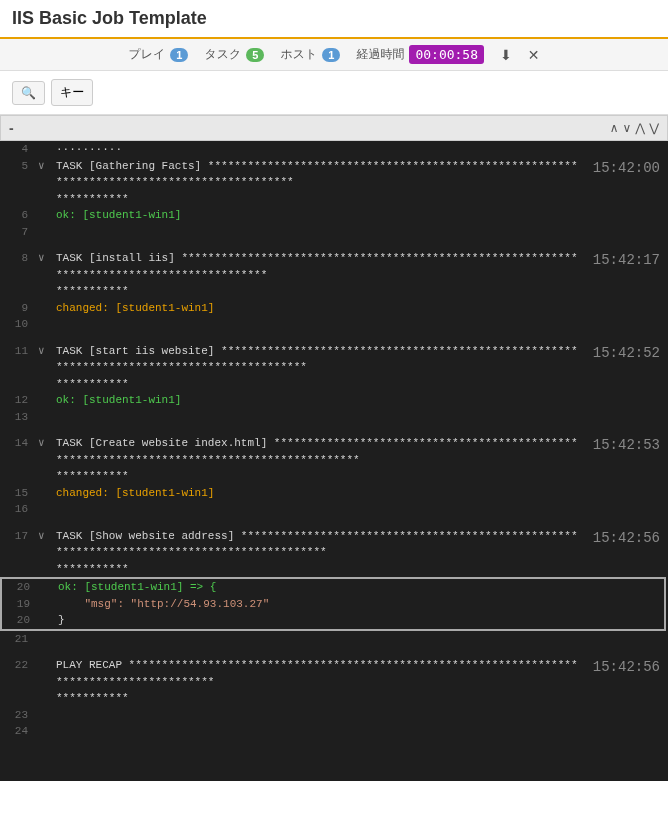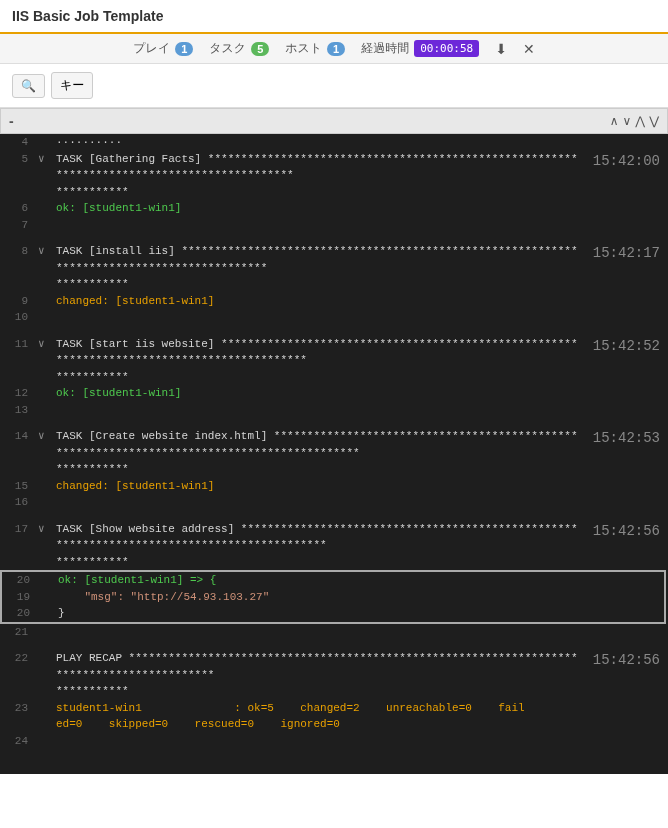--- a/index.html
+++ b/index.html
@@ -15,21 +15,21 @@
 
     
     .app-header {
       background: #fff;
       border-bottom: 2px solid #e8a000;
       padding: 8px 12px;
       display: flex;
       align-items: center;
     }
     .app-title {
-      font-size: 14px;
+      font-size: 18px;
       font-weight: bold;
       color: #333;
       font-family: Arial, sans-serif;
     }
 
     
     .toolbar {
       background: #f5f5f5;
       border-bottom: 1px solid #ddd;
       padding: 6px 12px;
@@ -49,25 +49,25 @@
     .toolbar-badge {
       background: #5b9bd5;
       color: #fff;
       border-radius: 10px;
       padding: 1px 6px;
       font-size: 11px;
       font-weight: bold;
     }
     .toolbar-badge.green { background: #5cb85c; }
     .timer-badge {
-      background: #6d28d9;
+      background: #a21caf;
       color: #fff;
       border-radius: 3px;
       padding: 2px 6px;
-      font-size: 11px;
+      font-size: 13px;
       font-family: monospace;
     }
     .toolbar-icon-btn {
       background: none;
       border: none;
       cursor: pointer;
       font-size: 14px;
       color: #555;
     }
 
@@ -365,22 +365,20 @@
       <div class="log-row">
         <div class="line-num">22</div>
         <div class="line-toggle"></div>
         <div class="line-content color-task">PLAY RECAP ********************************************************************************************
 ***********</div>
         <div class="line-time">15:42:56</div>
       </div>
       <div class="log-row">
         <div class="line-num">23</div>
         <div class="line-toggle"></div>
-        <div class="line-content color-host">student1-win1              : ok=5    changed=2    unreachable=0    fail
-ed=0    skipped=0    rescued=0    ignored=0</div>
         <div class="line-time"></div>
       </div>
       <div class="log-row">
         <div class="line-num">24</div>
         <div class="line-toggle"></div>
         <div class="line-content color-white"></div>
         <div class="line-time"></div>
       </div>
     </div>
 </div>

